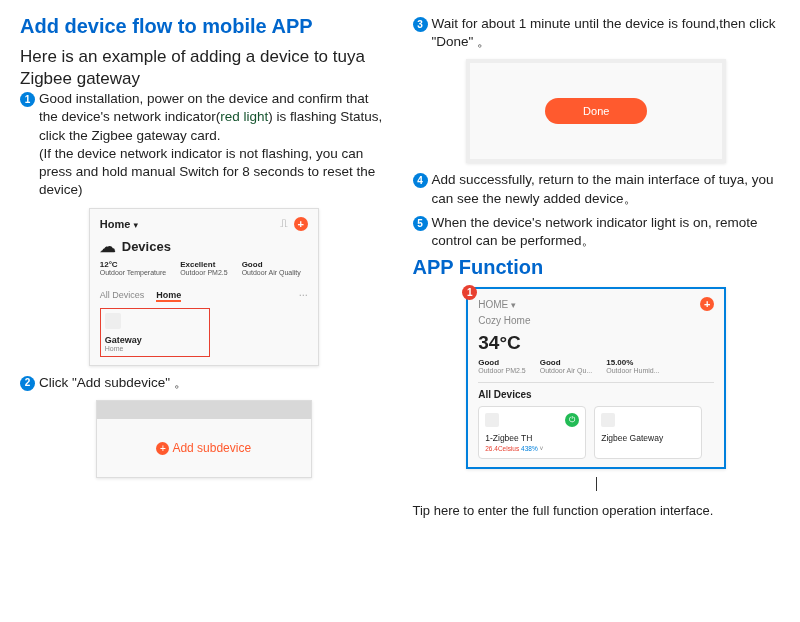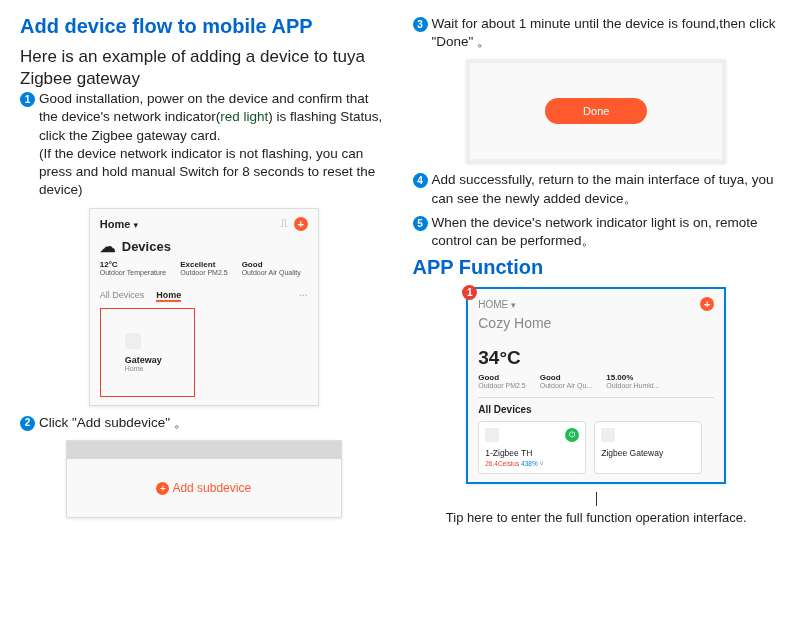--- a/index.html
+++ b/index.html
@@ -21,49 +21,49 @@
 .mic-add{display:flex;gap:6px;align-items:center}
 .mic{color:#888;font-size:11px}
 .plus{width:14px;height:14px;border-radius:50%;background:#ff5a2e;color:#fff;display:inline-flex;align-items:center;justify-content:center;font-size:11px;font-weight:bold}
 .weather{display:flex;align-items:center;gap:6px;font-weight:bold;font-size:13px;margin-bottom:4px}
 .cloud{font-size:16px}
 .stats{display:flex;gap:14px;font-size:7px;color:#555;margin-bottom:14px}
 .stat b{font-size:8px;display:block;color:#222}
 .tabs{display:flex;gap:12px;font-size:9px;color:#888;margin-bottom:6px}
 .tabs .active{color:#222;font-weight:bold;border-bottom:2px solid #ff5a2e}
 .dots{margin-left:auto}
-.card{border:1.5px solid #e84030;padding:24px;width:95px}
+.card{border:1.5px solid #e84030;padding:4px;width:110px}
 .card-icon{width:16px;height:16px;background:#eee;border-radius:2px;margin-bottom:6px}
 .card-title{font-size:9px;font-weight:bold}
 .card-sub{font-size:7px;color:#888}
-.mock2{width:276px;padding:0}
+.mock2{width:216px;padding:0}
 .m2-bar{height:18px;background:#d8d8d8}
 .m2-body{padding:22px 0;text-align:center;font-size:12px;color:#ff5a2e}
 .m2-plus{display:inline-flex;width:13px;height:13px;border-radius:50%;background:#ff5a2e;color:#fff;align-items:center;justify-content:center;font-size:10px;margin-right:3px}
 .mock3{width:260px;padding:35px 0;text-align:center;border:4px solid #eee}
 .done-btn{display:inline-block;background:#ff5a2e;color:#fff;font-size:11px;padding:7px 38px;border-radius:18px}
 .mock4{width:260px;padding:8px 10px;position:relative;border:2px solid #0080dd}
 .m4-top{display:flex;justify-content:space-between;align-items:center;font-size:10px;color:#888;margin-bottom:4px}
-.m4-home-name{font-size:14px;color:#888;margin-bottom:16px}
+.m4-home-name{font-size:10px;color:#888;margin-bottom:6px}
 .m4-temp{font-size:19px;font-weight:bold;margin-bottom:4px}
 .m4-stats{display:flex;gap:14px;font-size:7px;color:#888;margin-bottom:8px}
 .m4-stats b{font-size:8px;display:block;color:#222}
 .m4-sep{border:none;border-top:1px solid #ddd;margin-bottom:6px}
 .m4-all{font-size:10px;font-weight:bold;margin-bottom:6px}
 .m4-cards{display:flex;gap:8px}
 .m4-card{border:1px solid #ddd;border-radius:4px;padding:6px;width:108px;background:#fff}
 .m4-card-top{display:flex;justify-content:space-between;align-items:center}
 .m4-ico{width:14px;height:14px;background:#eee;border-radius:2px}
 .m4-pwr{width:14px;height:14px;border-radius:50%;background:#22bb55;color:#fff;display:inline-flex;align-items:center;justify-content:center;font-size:8px}
 .m4-ct{font-size:8.5px;font-weight:normal;margin-top:6px}
 .m4-cs{font-size:6.5px;color:#888;margin-top:2px}
 .m4-cs .r{color:#e84030}
 .m4-cs .b{color:#0080dd}
 .m4-badge{position:absolute;top:-6px;left:-6px}
-.tip{font-size:13px;text-align:center;margin-top:4px}
+.tip{font-size:13px;text-align:left;margin-top:12px}
 .tip-line{width:1px;height:14px;background:#333;margin:0 auto}
 </style>
 </head>
 <body>
 
 <div class="cols">
 <div class="col">
   <h2>Add device flow to mobile APP</h2>
   <p class="intro">Here is an example of adding a device to tuya Zigbee gateway</p>
   <div class="step">

